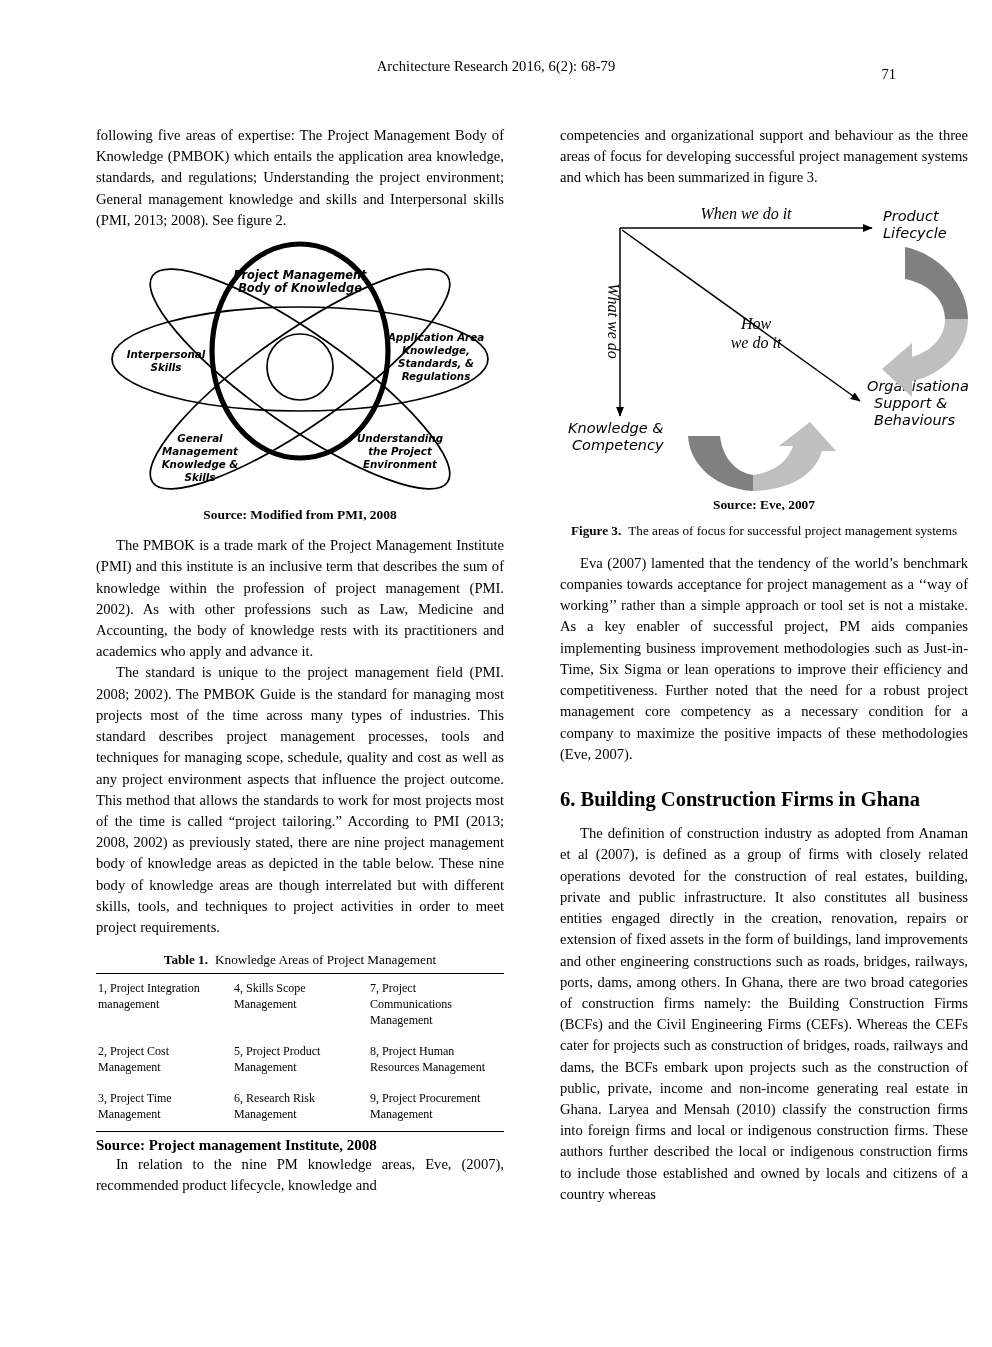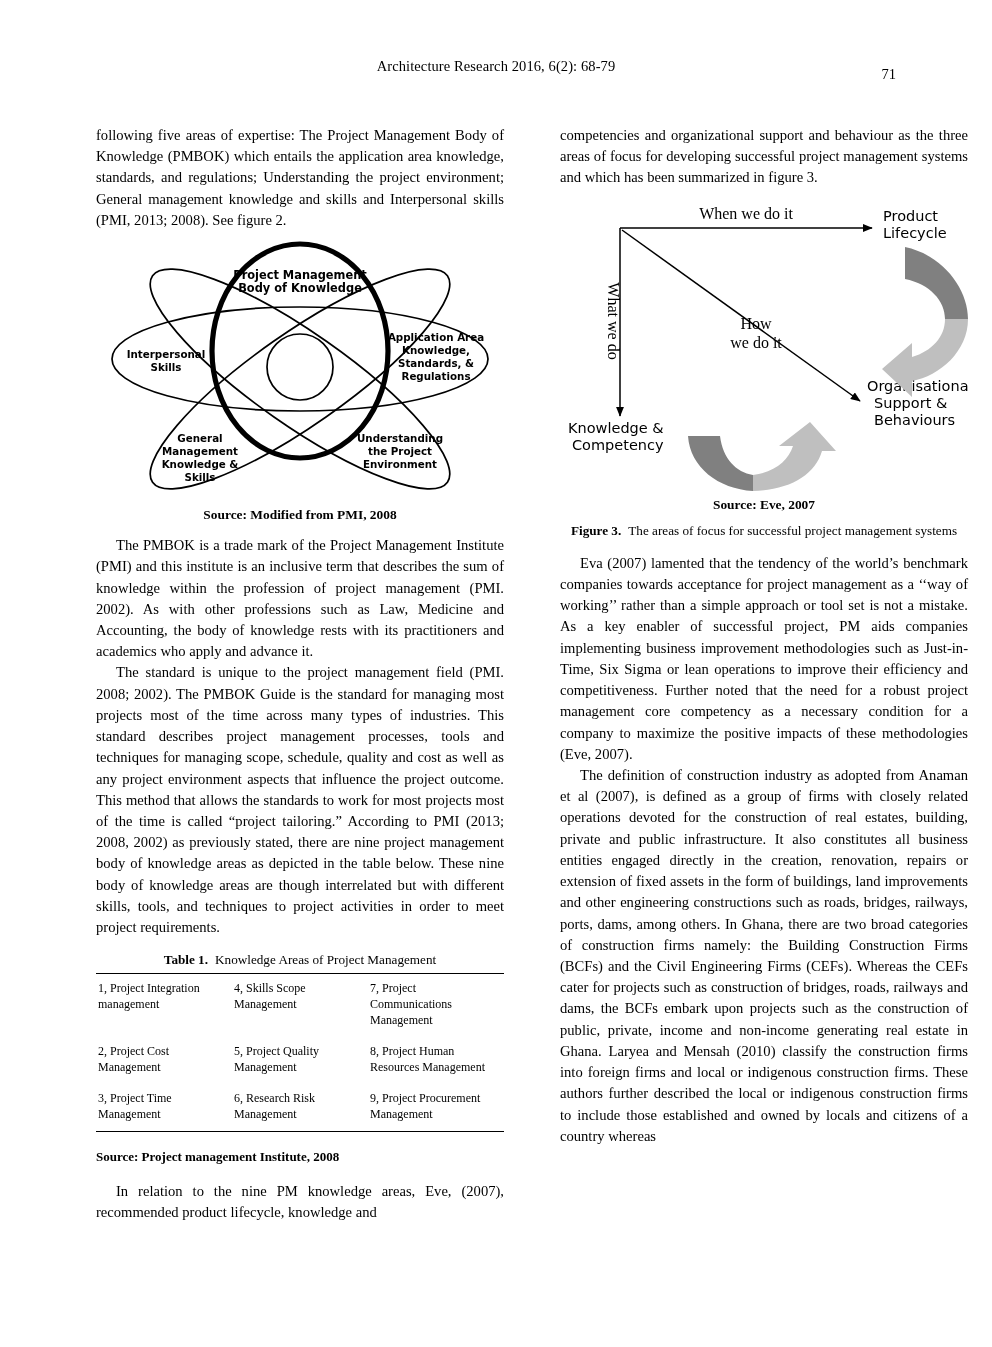--- a/index.html
+++ b/index.html
@@ -108,26 +108,26 @@
     border-bottom: 1.9px solid #000;
   }
   table.know td {
     vertical-align: top;
     padding: 7px 6px 8px 2px;
     line-height: 1.33;
     width: 33.33%;
   }
   .table-source {
     font-weight: bold;
-    font-size: 13px;
-    margin-top: 17px;
-  }
-
-  
-  .venn-wrap { width: 100%; text-align: center; }
+    font-size: 15px;
+    margin-top: 5px;
+  }
+
+  
+  .venn-wrap { width: 100%; text-align: center; font-style: italic; }
   svg { display: inline-block; }
   .venn-label {
     font-family: "DejaVu Sans", "Liberation Sans", sans-serif;
     font-weight: bold;
     fill: #000;
   }
   
   .f3-label {
     font-family: "DejaVu Sans", "Liberation Sans", sans-serif;
     fill: #000;
@@ -200,34 +200,34 @@
       </div>
       <table class="know">
         <tbody>
           <tr>
             <td>1, Project Integration management</td>
             <td>4, Skills Scope Management</td>
             <td>7, Project Communications Management</td>
           </tr>
           <tr>
             <td>2, Project Cost Management</td>
-            <td>5, Project Quality Management</td>
+            <td>5, Project Product Management</td>
             <td>8, Project Human Resources Management</td>
           </tr>
           <tr>
             <td>3, Project Time Management</td>
             <td>6, Research Risk Management</td>
             <td>9, Project Procurement Management</td>
           </tr>
         </tbody>
       </table>
       <div class="table-source">Source: Project management Institute, 2008</div>
     </div>
 
-    <p class="body indent" style="margin-top:16px;">In relation to the nine PM knowledge areas, Eve, (2007), recommended product lifecycle, knowledge and</p>
+    <p class="body indent" style="margin-top:0;">In relation to the nine PM knowledge areas, Eve, (2007), recommended product lifecycle, knowledge and</p>
   </div>
 
   <div class="col col-right">
 
     <p class="body">competencies and organizational support and behaviour as the three areas of focus for developing successful project management systems and which has been summarized in figure 3.</p>
 
     <div class="fig-block" style="margin-top:12px;">
       <div class="venn-wrap">
         <svg width="408" height="290" viewBox="0 0 408 290">
           <defs>
@@ -271,17 +271,20 @@
         </svg>
       </div>
       <div class="fig-source">Source: Eve, 2007</div>
       <div class="fig-caption">
         <span class="fig-label">Figure 3.</span><span class="fig-text">The areas of focus for successful project management systems</span>
       </div>
     </div>
 
     <p class="body indent" style="margin-top:14px;">Eva (2007) lamented that the tendency of the world’s benchmark companies towards acceptance for project management as a ‘‘way of working’’ rather than a simple approach or tool set is not a mistake. As a key enabler of successful project, PM aids companies implementing business improvement methodologies such as Just-in-Time, Six Sigma or lean operations to improve their efficiency and competitiveness. Further noted that the need for a robust project management core competency as a necessary condition for a company to maximize the positive impacts of these methodologies (Eve, 2007).</p>
 
+    <h2 class="section-head">
+      <span class="sec-wrap">6. Building Construction Firms in Ghana</span>
+    </h2>
 
     <p class="body indent">The definition of construction industry as adopted from Anaman et al (2007), is defined as a group of firms with closely related operations devoted for the construction of real estates, building, private and public infrastructure. It also constitutes all business entities engaged directly in the creation, renovation, repairs or extension of fixed assets in the form of buildings, land improvements and other engineering constructions such as roads, bridges, railways, ports, dams, among others. In Ghana, there are two broad categories of construction firms namely: the Building Construction Firms (BCFs) and the Civil Engineering Firms (CEFs). Whereas the CEFs cater for projects such as construction of bridges, roads, railways and dams, the BCFs embark upon projects such as the construction of public, private, income and non-income generating real estate in Ghana. Laryea and Mensah (2010) classify the construction firms into foreign firms and local or indigenous construction firms. These authors further described the local or indigenous construction firms to include those established and owned by locals and citizens of a country whereas</p>
   </div>
 
 </div>
 
 </body></html>

